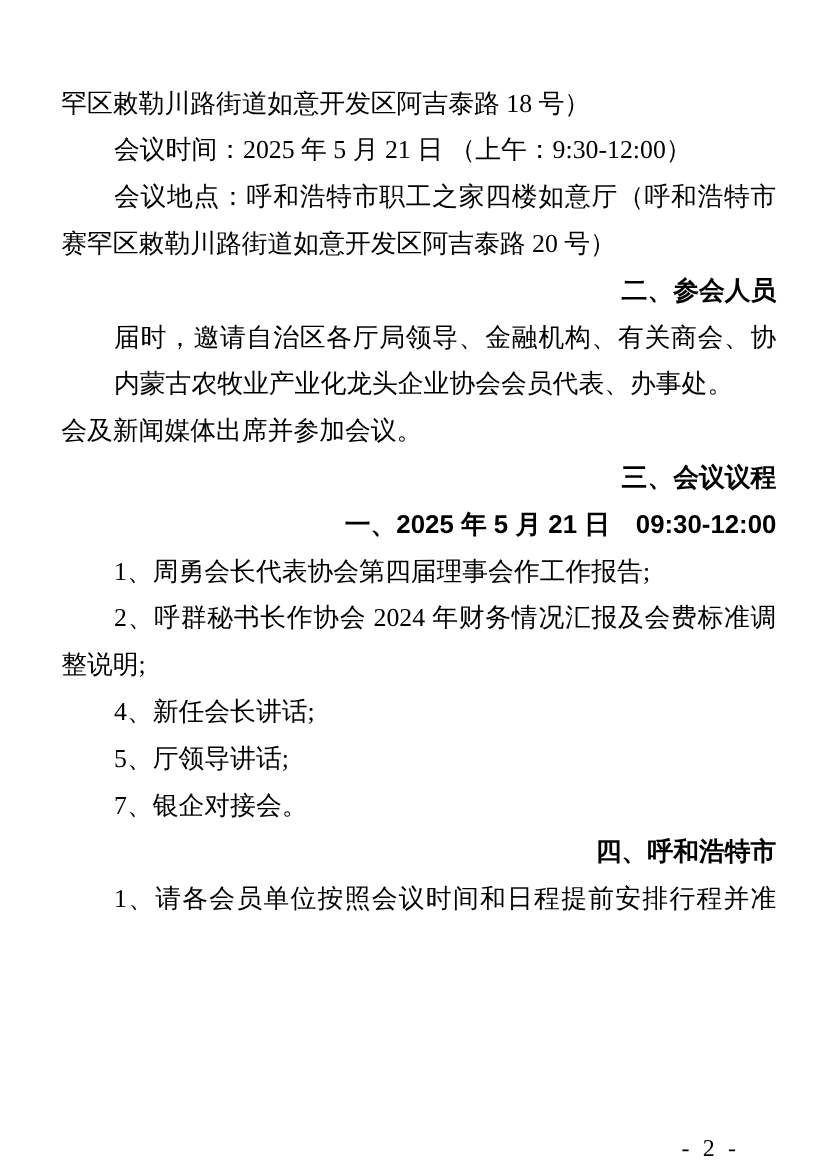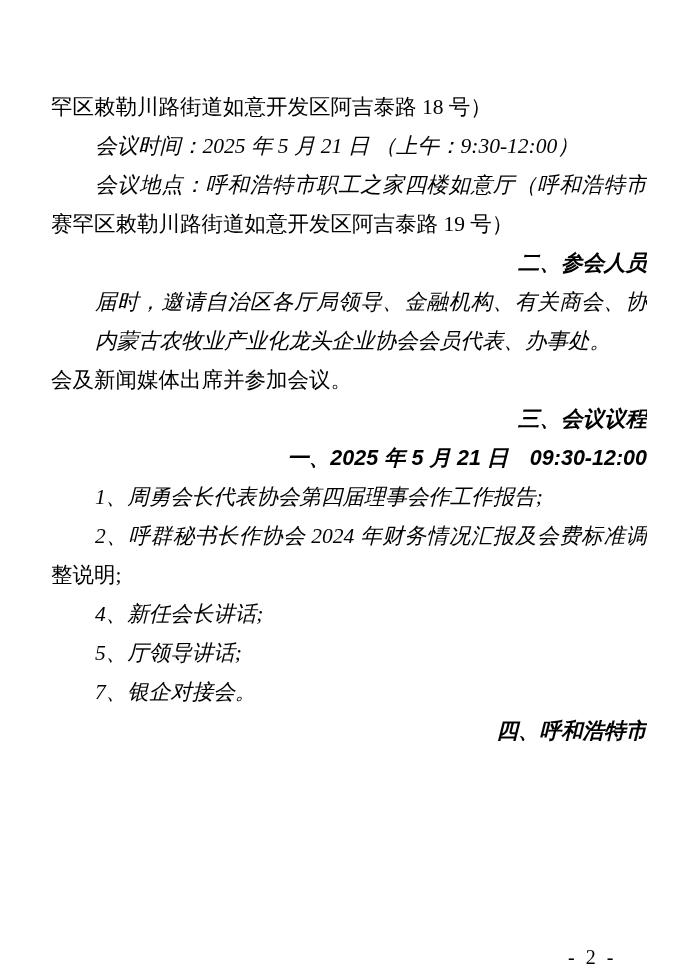--- a/index.html
+++ b/index.html
@@ -11,34 +11,33 @@
     position: relative;
     width: 699px;
     height: 974px;
     overflow: hidden;
     color: #000000;
     font-family: "Liberation Serif", "DejaVu Serif", serif;
   }
   .doc-body {
     position: absolute;
     left: 51px;
-    top: 88px;
+    top: 67px;
     width: 596px;
   }
   .line {
     font-size: 21.5px;
     line-height: 39px;
     height: 39px;
     overflow: hidden;
     white-space: pre-wrap;
     text-align: left;
   }
   .indent {
     padding-left: 44px;
-    font-style: italic;
   }
   .stretch {
     text-align: justify;
     text-align-last: justify;
   }
   .heading {
     font-family: "Liberation Sans", "DejaVu Sans", sans-serif;
     font-weight: bold;
     text-align: right;
   }
@@ -53,29 +52,30 @@
     font-family: "Liberation Serif", "DejaVu Serif", serif;
   }
 </style>
 </head>
 <body>
 
 <div class="doc-body">
   <div class="line">罕区敕勒川路街道如意开发区阿吉泰路 18 号）</div>
   <div class="line indent">会议时间：2025 年 5 月 21 日 （上午：9:30-12:00）</div>
   <div class="line indent stretch">会议地点：呼和浩特市职工之家四楼如意厅（呼和浩特市</div>
-  <div class="line">赛罕区敕勒川路街道如意开发区阿吉泰路 19 号）</div>
+  <div class="line">赛罕区敕勒川路街道如意开发区阿吉泰路 20 号）</div>
   <div class="line indent heading">二、参会人员</div>
   <div class="line indent stretch">届时，邀请自治区各厅局领导、金融机构、有关商会、协</div>
   <div class="line indent">内蒙古农牧业产业化龙头企业协会会员代表、办事处。</div>
   <div class="line">会及新闻媒体出席并参加会议。</div>
   <div class="line indent heading">三、会议议程</div>
   <div class="line indent heading">一、2025 年 5 月 21 日　09:30-12:00</div>
   <div class="line indent">1、周勇会长代表协会第四届理事会作工作报告;</div>
   <div class="line indent stretch">2、呼群秘书长作协会 2024 年财务情况汇报及会费标准调</div>
   <div class="line">整说明;</div>
   <div class="line indent">4、新任会长讲话;</div>
   <div class="line indent">5、厅领导讲话;</div>
   <div class="line indent">7、银企对接会。</div>
   <div class="line indent heading">四、呼和浩特市</div>
+  <div class="line indent stretch">1、请各会员单位按照会议时间和日程提前安排行程并准</div>
 </div>
 
 <div class="page-number">- 2 -</div>
 
 </body></html>

